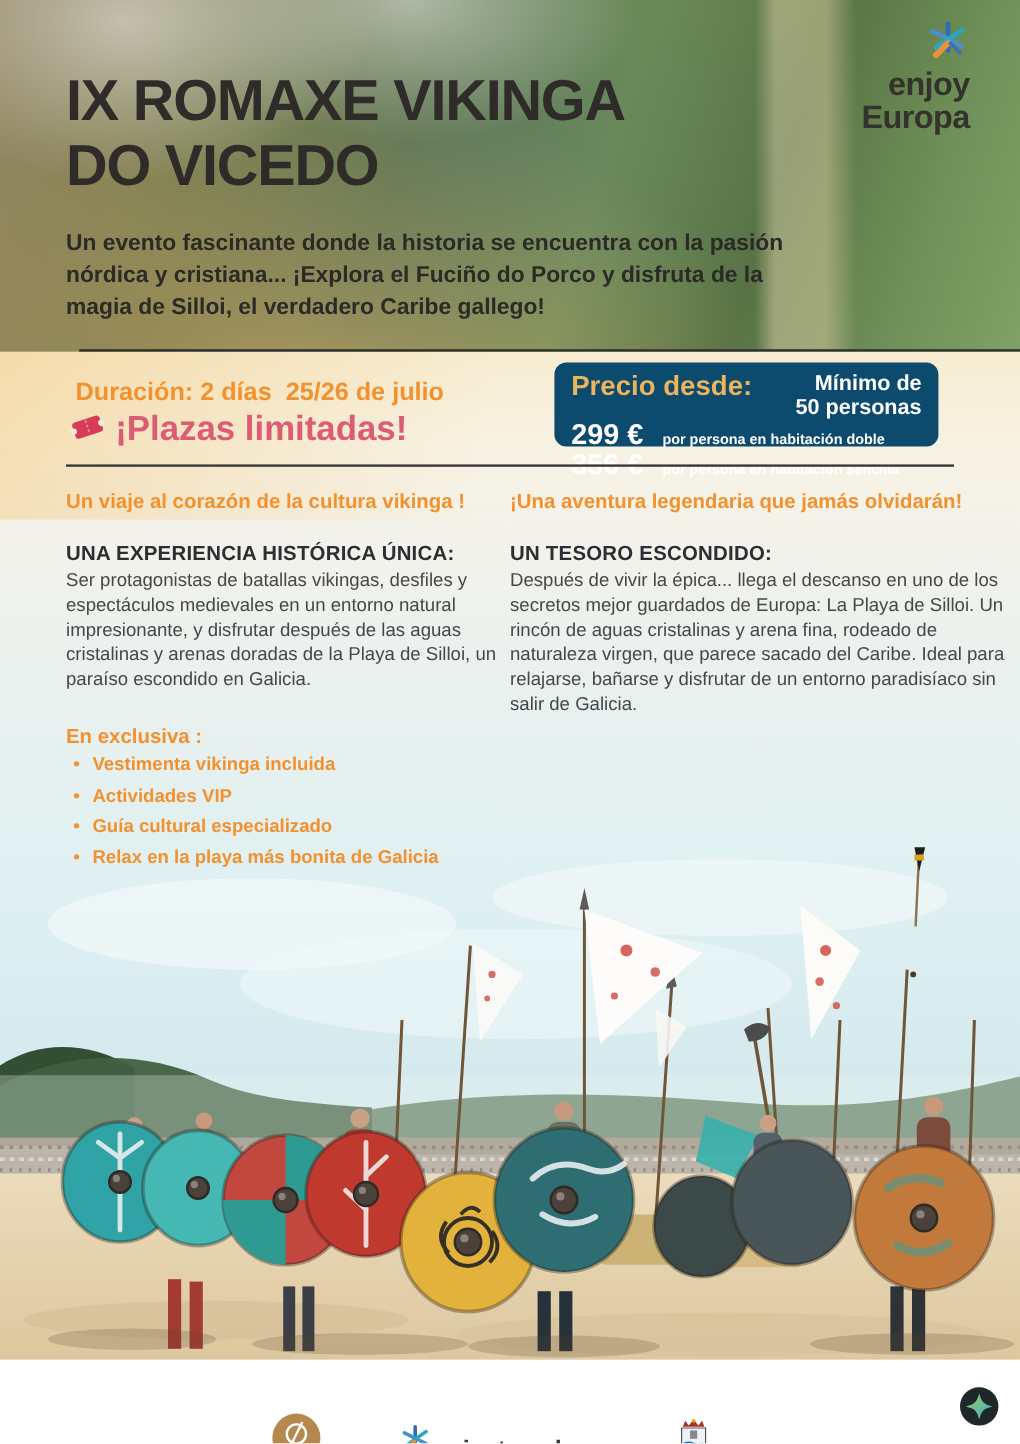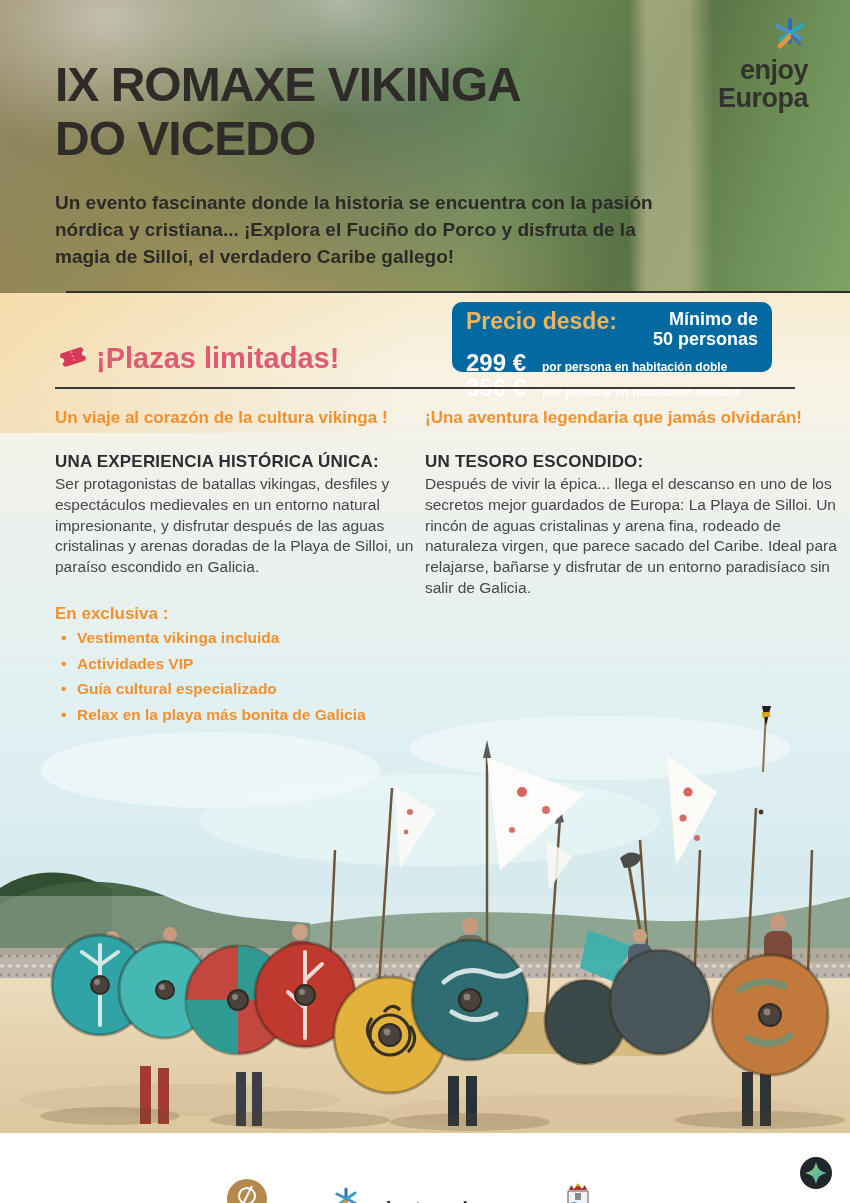--- a/index.html
+++ b/index.html
@@ -31,22 +31,22 @@
   .brand{position:absolute;right:42px;top:22px;text-align:right;color:#33322c;}
   .brand-star{position:absolute;right:-4px;top:-6px;}
   .brand-text{margin-top:34px;font-size:27px;font-weight:700;line-height:1.05;letter-spacing:-.5px;}
 
   
   .info-bar{position:absolute;left:0;top:293px;width:850px;height:102px;}
   .duration{position:absolute;left:63px;top:22px;margin:0;color:#f2912d;
     font-size:21px;font-weight:700;white-space:pre;}
   .plazas{position:absolute;left:58px;top:49px;display:flex;align-items:flex-end;gap:8px;}
   .plazas-label{color:#dd5c74;font-size:29px;font-weight:800;}
-  .price-box{position:absolute;left:452px;top:9px;width:320px;height:70px;
-    background:#0369a1;border-radius:10px;padding:8px 14px 0 14px;box-sizing:border-box;color:#fff;}
+  .price-box{position:absolute;left:462px;top:9px;width:320px;height:70px;
+    background:#0c4a6e;border-radius:10px;padding:8px 14px 0 14px;box-sizing:border-box;color:#fff;}
   .price-head{display:flex;justify-content:space-between;align-items:flex-start;}
   .price-title{color:#ecb45c;font-size:23px;font-weight:800;line-height:1;}
   .price-min{text-align:right;font-size:18px;font-weight:700;line-height:1.1;}
   .price-row{display:flex;align-items:baseline;gap:12px;margin-top:1px;}
   .price-amt{font-size:24px;font-weight:800;line-height:1.02;min-width:64px;}
   .price-desc{font-size:12px;font-weight:700;}
   .info-rule{position:absolute;left:55px;top:94px;width:740px;height:2px;background:#3a3a3a;}
 
   
   .content{position:absolute;left:0;top:395px;width:850px;z-index:3;}
@@ -112,20 +112,21 @@
     <h1 class="hero-title">
       <span style="display:block">IX ROMAXE VIKINGA</span>
       <span style="display:block">DO VICEDO</span>
     </h1>
 
     <p class="hero-sub">Un evento fascinante donde la historia se encuentra con la pasión nórdica y cristiana... ¡Explora el Fuciño do Porco y disfruta de la magia de Silloi, el verdadero Caribe gallego!</p>
     <div class="hero-rule"></div>
   </header>
 
   <section class="info-bar">
+    <p class="duration">Duración: 2 días  25/26 de julio</p>
 
     <div class="plazas">
       <span>
         <svg width="30" height="28" viewBox="0 0 30 28">
           <g transform="rotate(-18 15 14)">
             <rect x="3" y="7" width="24" height="14" rx="3" fill="#d63b58"></rect>
             <circle cx="3" cy="14" r="2.6" fill="#f7edd6"></circle>
             <circle cx="27" cy="14" r="2.6" fill="#f7edd6"></circle>
             <line x1="15" y1="8" x2="15" y2="20" stroke="#f08aa0" stroke-width="1.6" stroke-dasharray="2 2"></line>
           </g>

